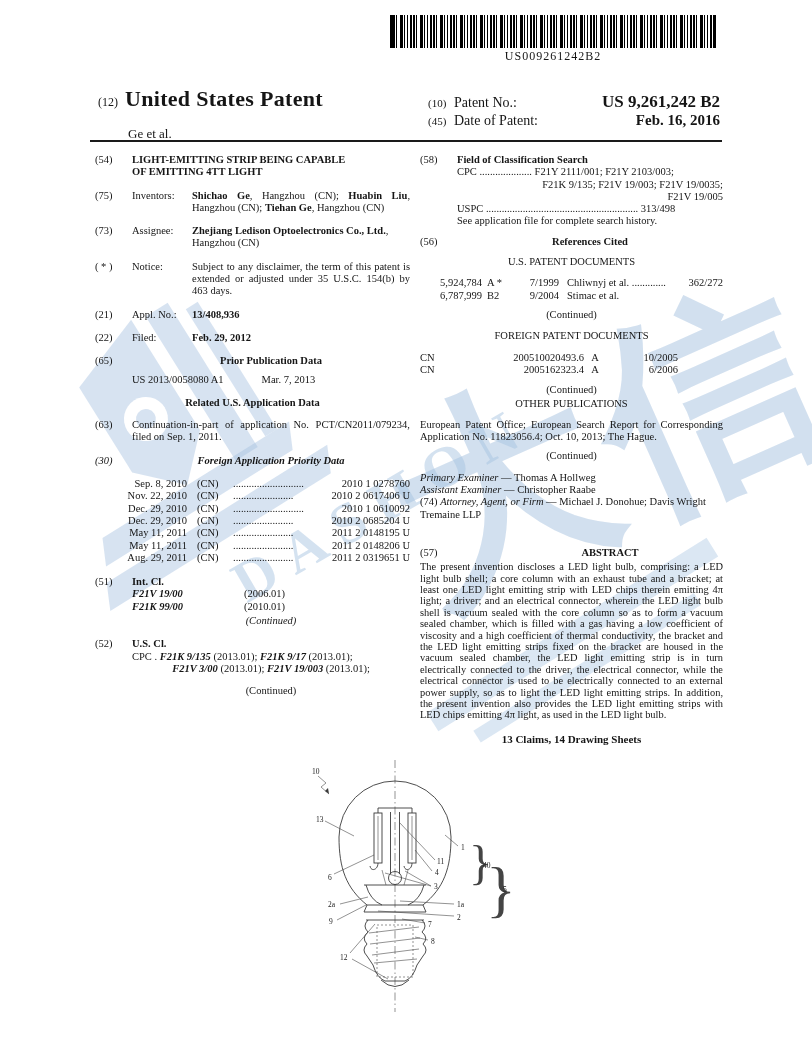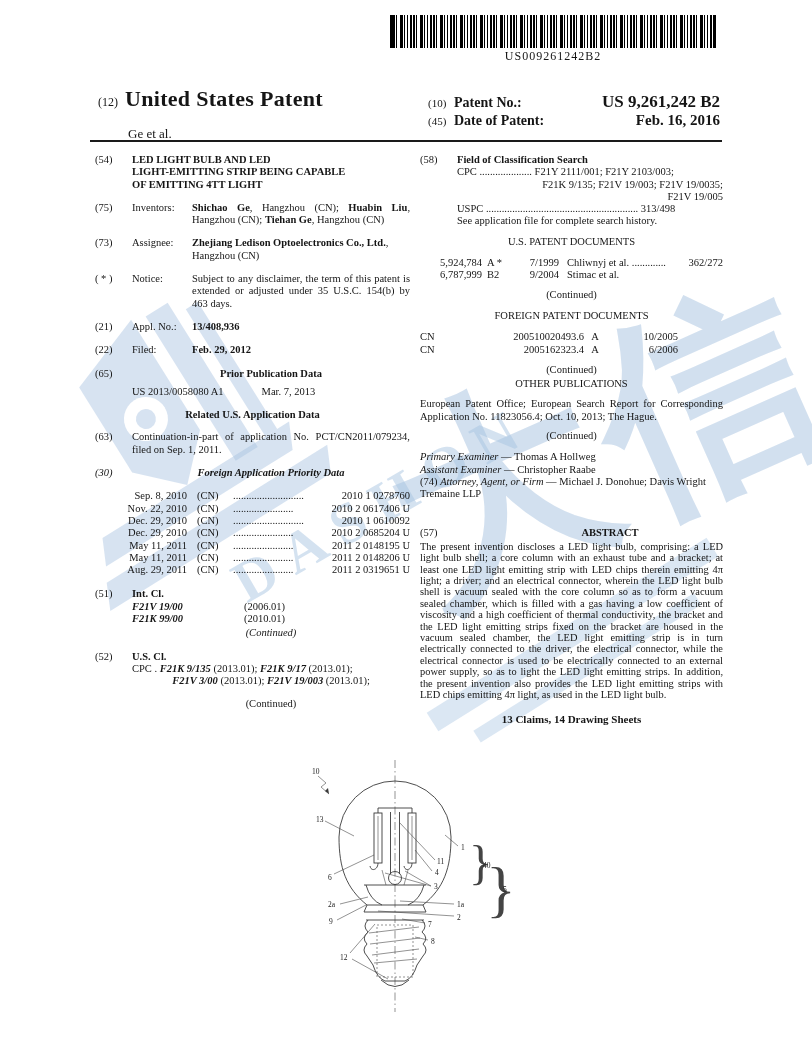--- a/index.html
+++ b/index.html
@@ -38,21 +38,21 @@
   }
   .bc-text { font-size:12px; letter-spacing:1px; margin-top:1px; }
   .hdr-left { position:absolute; left:98px; top:86px; }
   .hdr-title-row { display:flex; align-items:baseline; }
   .hdr-num { font-size:12px; margin-right:7px; }
   .hdr-title { font-size:22px; font-weight:bold; letter-spacing:0.3px; }
   .hdr-authors { font-size:13px; font-weight:normal; margin-left:30px; margin-top:14px; }
   .hdr-right { position:absolute; left:428px; top:92px; width:292px; }
   .hdr-row { display:flex; align-items:baseline; }
   .hdr-row .n { font-size:11px; width:26px; }
-  .hdr-row .lbl { font-size:14px; font-weight:bold; }
+  .hdr-row .lbl { font-size:14px; font-weight:normal; }
   .hdr-row .val { flex:1; text-align:right; font-weight:bold; }
   .val-patent { font-size:17px; }
   .val-date { font-size:15px; }
   .rule { position:absolute; left:90px; top:140px; width:632px; height:2px; background:#1a1a1a; }
   
   .content { position:absolute; inset:0; z-index:1; }
   .col-left  { position:absolute; left:95px;  top:154px; width:315px; font-size:10.5px; line-height:12.3px; }
   .col-right { position:absolute; left:420px; top:154px; width:303px; font-size:10.5px; line-height:12.3px; }
   .sec { display:flex; margin-bottom:11px; }
   .sec-num { width:37px; flex:none; }
@@ -149,21 +149,20 @@
         <span class="val val-date">Feb. 16, 2016</span>
       </div>
     </div>
     <div class="rule"></div>
 
     <div class="col-left">
 
       <div class="sec">
         <div class="sec-num">(54)</div>
         <div class="sec-body bold">
-          <div>LED LIGHT BULB AND LED</div>
           <div>LIGHT-EMITTING STRIP BEING CAPABLE</div>
           <div>OF EMITTING 4TT LIGHT</div>
         </div>
       </div>
 
       <div class="sec">
         <div class="sec-num">(75)</div>
         <div class="sec-body">
           <div class="pair">
             <div class="pair-label">Inventors:</div>
@@ -313,20 +312,24 @@
         <div class="sec-body">
           <div class="bold">Field of Classification Search</div>
           <div>CPC .................... F21Y 2111/001;  F21Y 2103/003;</div>
           <div class="right">F21K 9/135;  F21V 19/003;  F21V 19/0035;</div>
           <div class="right">F21V 19/005</div>
           <div>USPC .......................................................... 313/498</div>
           <div>See application file for complete search history.</div>
         </div>
       </div>
 
+      <div class="sec" style="margin-bottom:8px;">
+        <div class="sec-num">(56)</div>
+        <div class="sec-body center bold">References Cited</div>
+      </div>
 
       <div class="center" style="margin-bottom:9px;">U.S. PATENT DOCUMENTS</div>
 
       <div>
         <div class="usrow">
             <span class="us-no">5,924,784</span>
             <span class="us-kind">A *</span>
             <span class="us-date">7/1999</span>
             <span class="us-name"><span>Chliwnyj et al.</span> <span>.............</span></span>
             <span class="us-ref">362/272</span>

